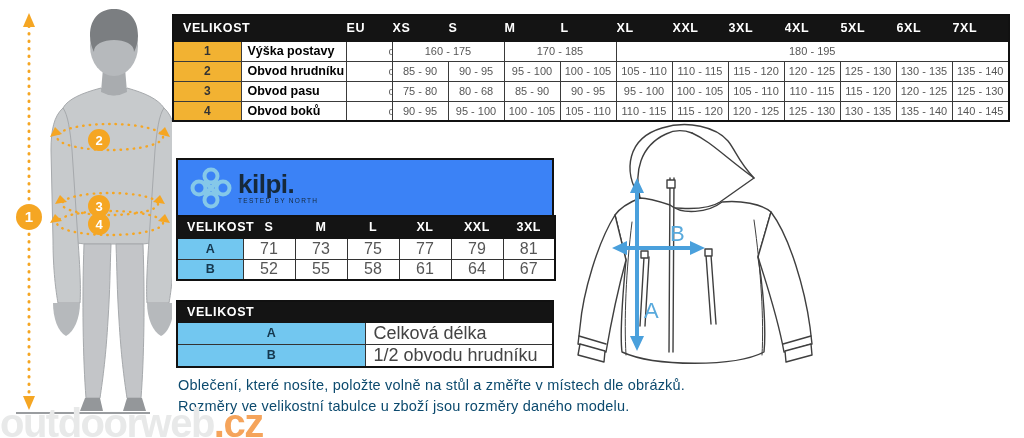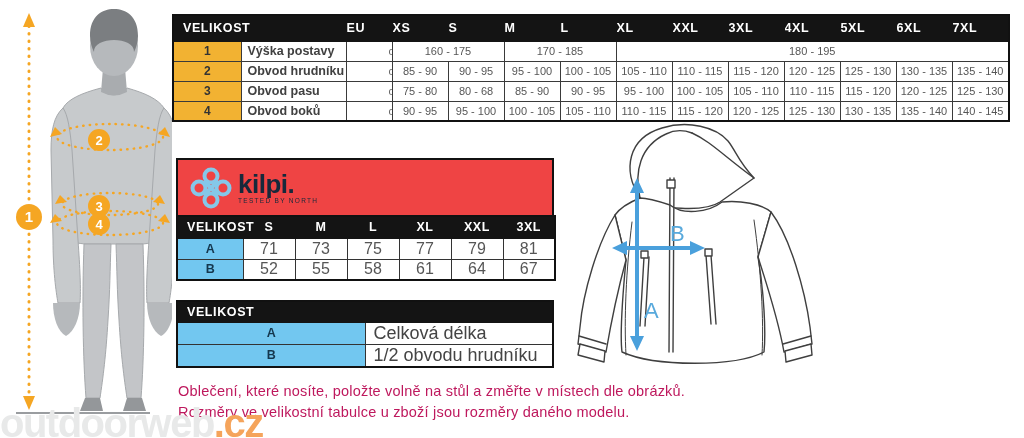--- a/index.html
+++ b/index.html
@@ -15,28 +15,28 @@
   table { border-collapse:collapse; table-layout:fixed; }
   .size-table { position:absolute; left:172px; top:14px; width:838px; }
   .size-table th, .size-table td { border:1px solid #3a3a3a; overflow:hidden; white-space:nowrap; }
   .size-table thead th {
     background:#141414; color:#ffffff; font-size:12.5px; font-weight:bold;
     letter-spacing:0.6px; height:26px; text-align:left; border-color:#141414;
   }
   .size-table thead th.first { text-align:left; padding-left:9px; }
   .size-table tbody td { height:20px; font-size:11px; text-align:center; color:#565656; }
   .size-table td.num { background:#f2b232; color:#333; font-weight:bold; font-size:12px; }
-  .size-table td.lbl { text-align:left; padding-left:6px; color:#404040; font-weight:bold; font-size:12.5px; background:#fff; }
+  .size-table td.lbl { text-align:left; padding-left:6px; color:#000000; font-weight:bold; font-size:12.5px; background:#fff; }
   .size-table td.unit { color:#666;padding-left:42px; }
   .size-table { border:2px solid #111; }
 
   
   .brand-box {
     position:absolute; left:176px; top:158px; width:378px; height:57px;
-    border:2px solid #111; border-bottom:none; background:#ef4444;
+    border:2px solid #111; border-bottom:none; background:#3b82f6;
     display:flex; align-items:center;
   }
   .logo-wrap { display:flex; align-items:center; padding-left:12px; }
   .brand-text { margin-left:6px; }
   .brand-name { font-size:26px; font-weight:800; color:#16293b; letter-spacing:-0.5px; line-height:24px; }
   .brand-tagline { font-size:6.5px; letter-spacing:1.3px; color:#16293b; margin-top:1px; }
   .code-wrap { flex:1; display:flex; justify-content:center; gap:30px; padding-right:6px;
     font-size:16.5px; font-weight:bold; color:#1c1c1c; letter-spacing:0.8px; }
 
   .product-table { position:absolute; left:176px; top:215px; width:378px; border:2px solid #111; }
@@ -56,21 +56,21 @@
     height:21px; text-align:left; padding-left:9px; border-color:#141414;
   }
   .legend-table tbody td { height:16px; font-size:18px; color:#444; }
   .legend-table td.key { background:#72c7f0; color:#14374e; font-weight:bold; text-align:center; width:66px; font-size:12.5px; }
   .legend-table td.lbl { text-align:left; padding-left:8px; }
 
   
   .jacket-svg { position:absolute; left:570px; top:120px; }
 
   
-  .instructions { position:absolute; left:178px; top:375px; font-size:14.5px; color:#be185d; line-height:21px; letter-spacing:0.2px;margin-top:6px; }
+  .instructions { position:absolute; left:178px; top:375px; font-size:14.5px; color:#0c4a6e; line-height:21px; letter-spacing:0.2px; }
 
   
   .watermark { position:absolute; left:0px; top:401px; font-size:40px; font-weight:800; letter-spacing:-1.5px; color:#e8e9e9; white-space:nowrap; }
   .watermark .tld { color:#f5a45b; }
 </style>
 </head>
 <body>
 
 <svg class="figure-svg" width="172" height="438" viewBox="0 0 172 438">
 

